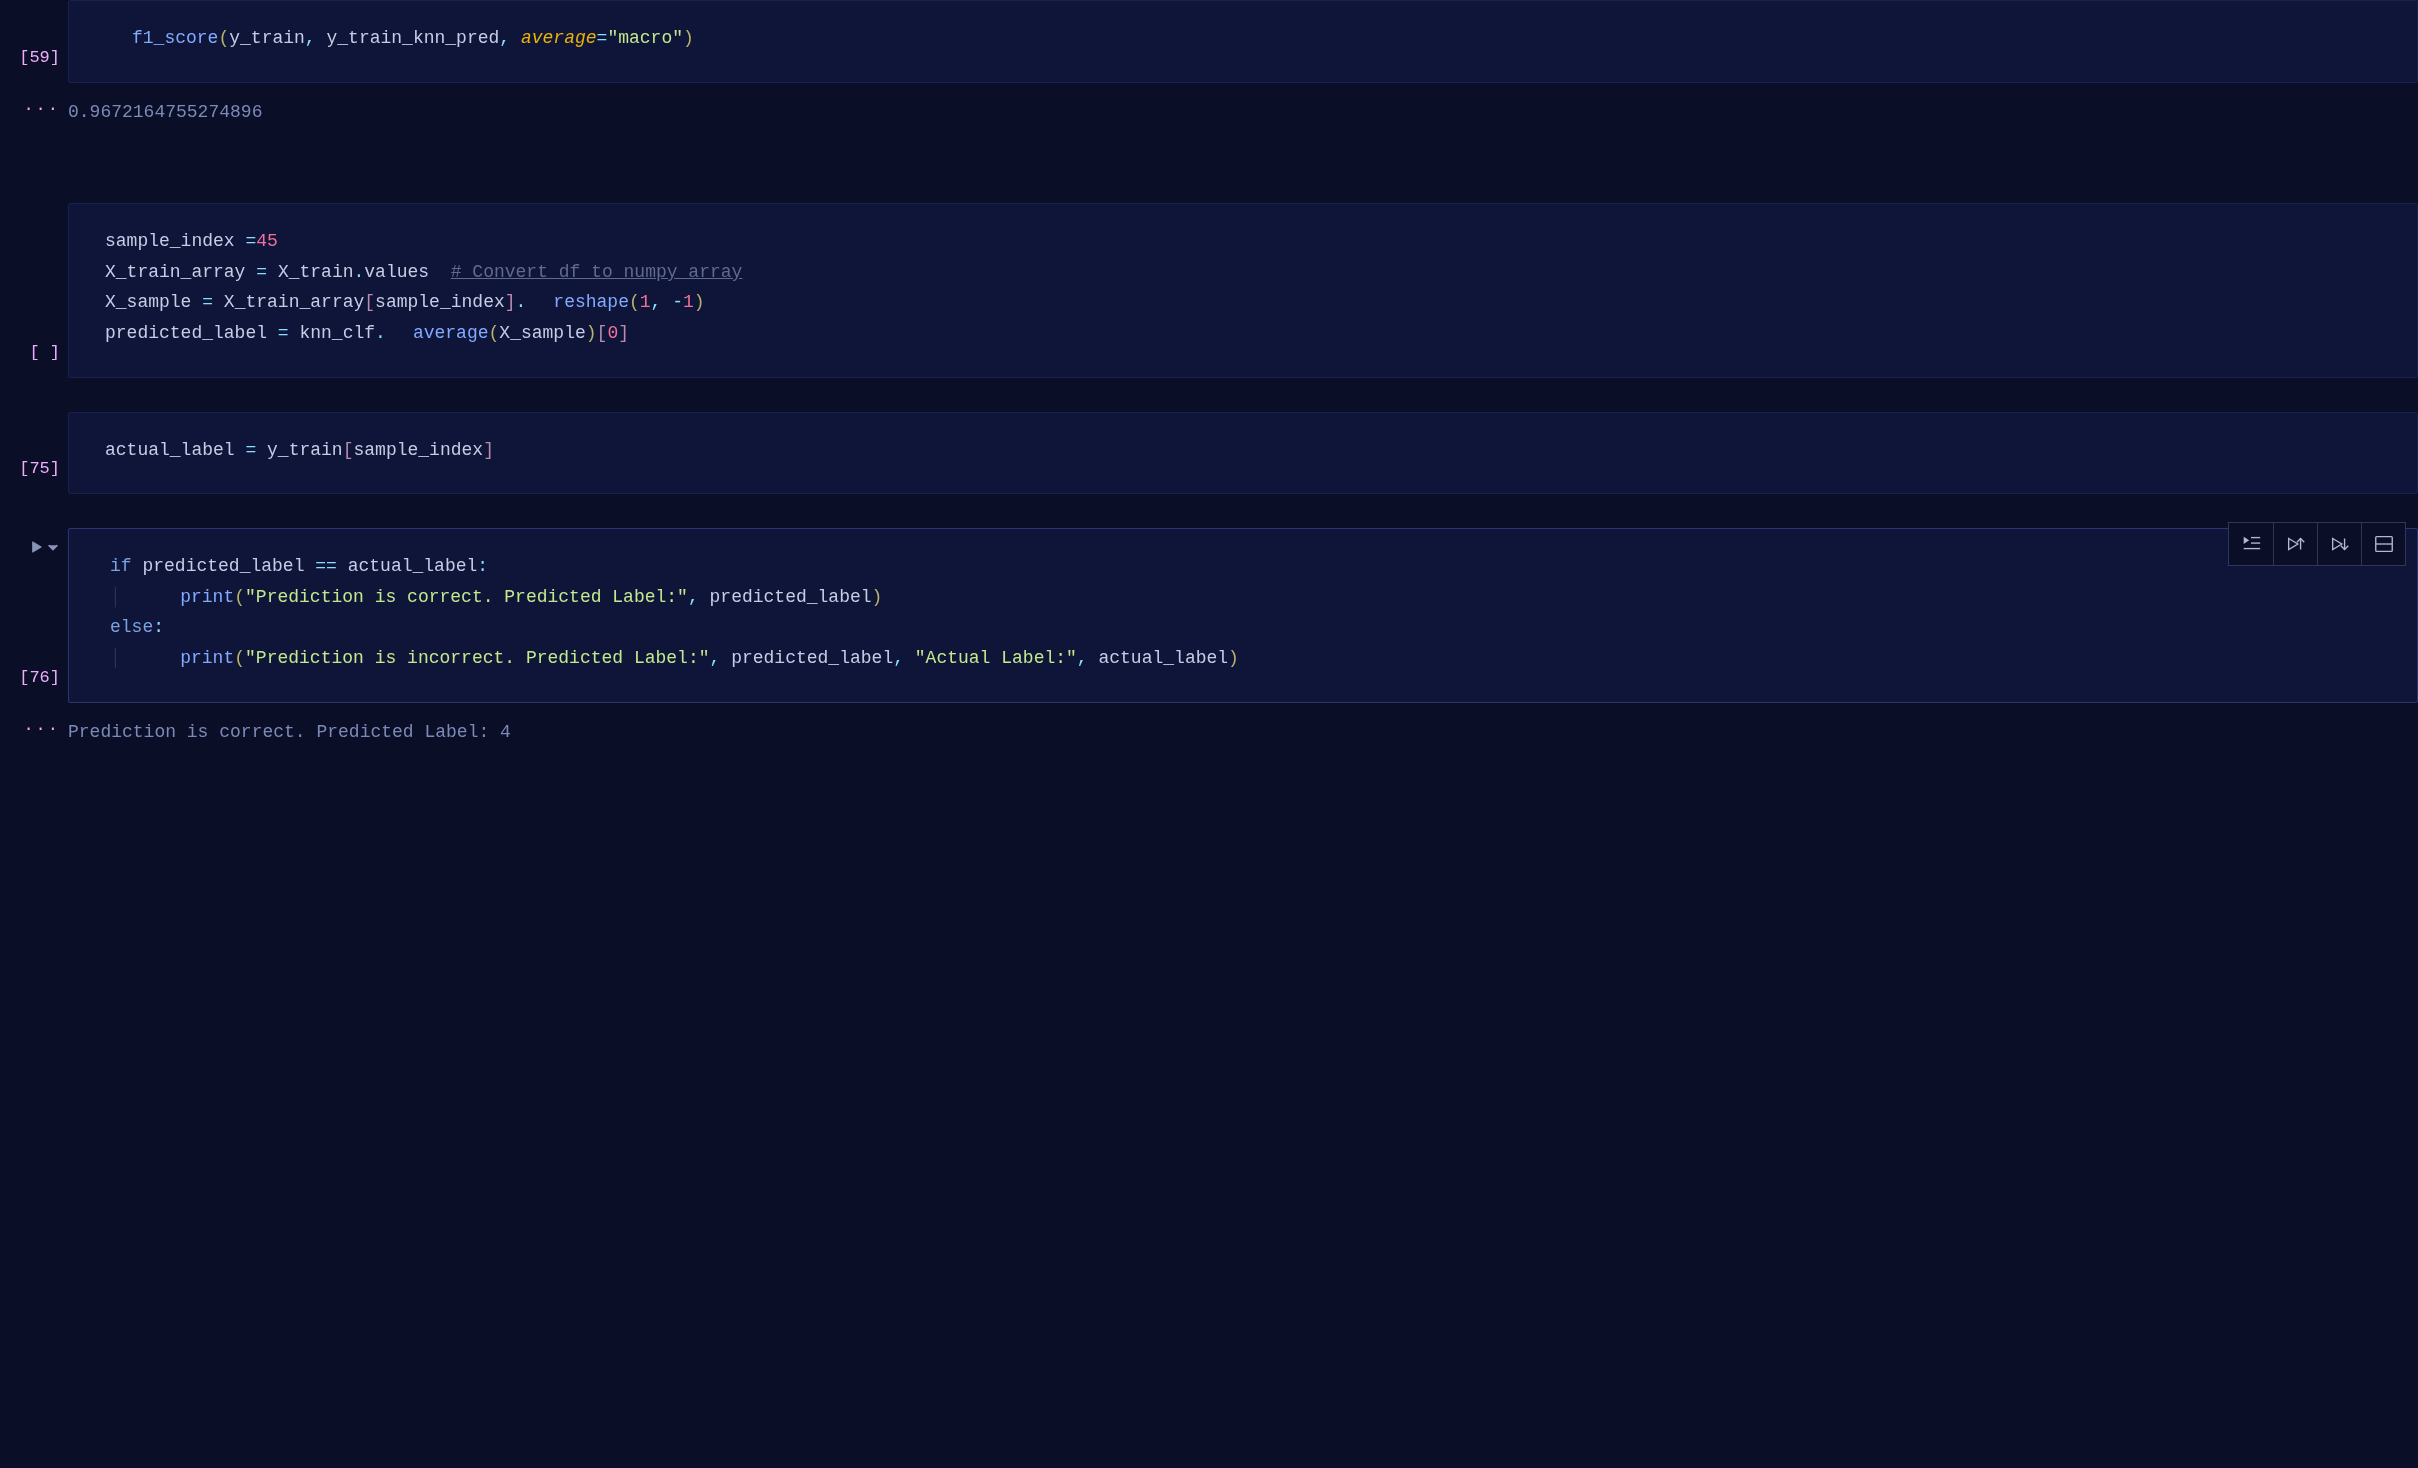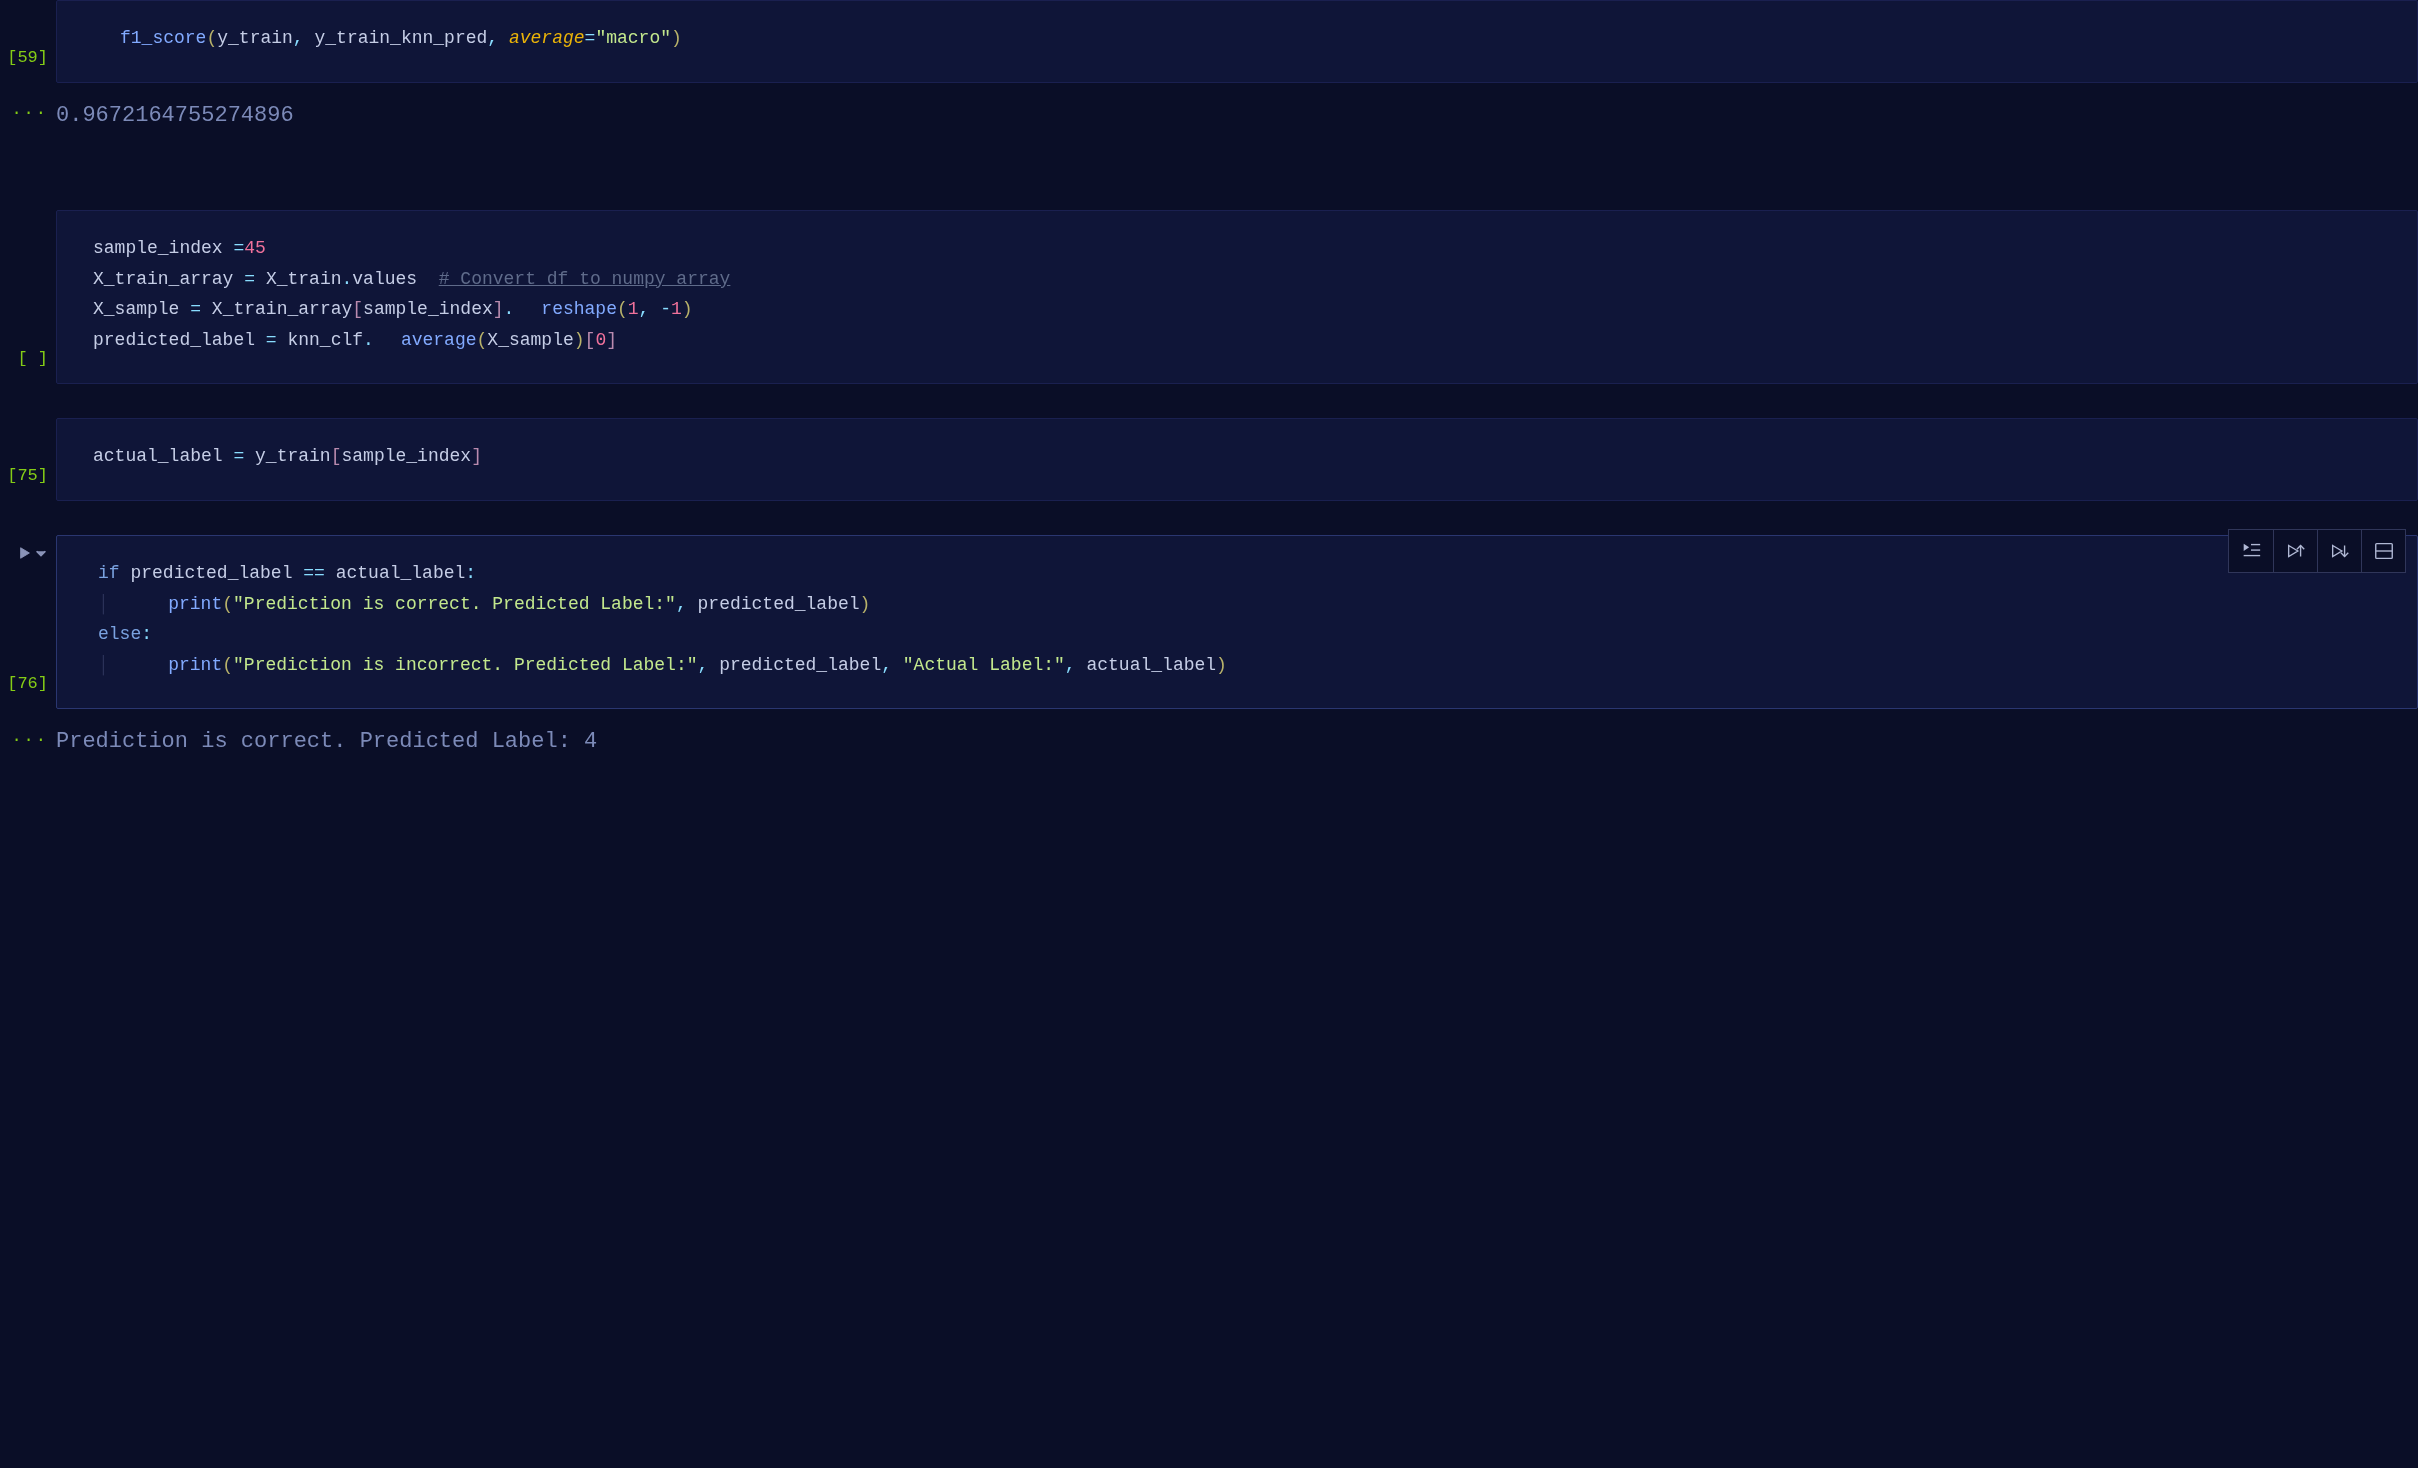--- a/index.html
+++ b/index.html
@@ -12,45 +12,45 @@
     overflow-x: hidden;
     width: 2418px;
   }
   .notebook { width: 100%; }
   .cell-row {
     display: flex;
     align-items: stretch;
     width: 100%;
   }
   .gutter {
-    width: 56px;
+    width: 68px;
     flex-shrink: 0;
     display: flex;
     flex-direction: column;
     justify-content: flex-end;
     align-items: flex-end;
     padding-right: 8px;
     padding-bottom: 10px;
-    color: #84cc16;
+    color: #f0abfc;
     font-size: 17px;
   }
   .gutter .dots { letter-spacing: 2px; }
   .gutter-top { justify-content: center; }
   .cell-main { flex: 1; min-width: 0; }
   .code-cell {
     background: #0f1538;
     border: 1px solid #1a2050;
     border-radius: 2px;
     padding: 22px 36px 28px 36px;
     margin: 0;
   }
   .output-area {
     padding: 14px 0 14px 0;
     color: #7c8ab8;
-    font-size: 22px;
+    font-size: 18px;
   }
   .spacer { height: 62px; }
   .spacer-sm { height: 34px; }
   pre { font-family: inherit; white-space: pre; }
   .tok-fn { color: #82aaff; margin-left: 27px; }
   .tok-id { color: #c5cde6; margin-top: 16px; }
   .tok-kw2 { color: #7aa2e0; }
   .tok-str { color: #c3e88d; }
   .tok-num { color: #f0719b; }
   .tok-cmt { color: #5f6b8a; text-decoration: underline; }

